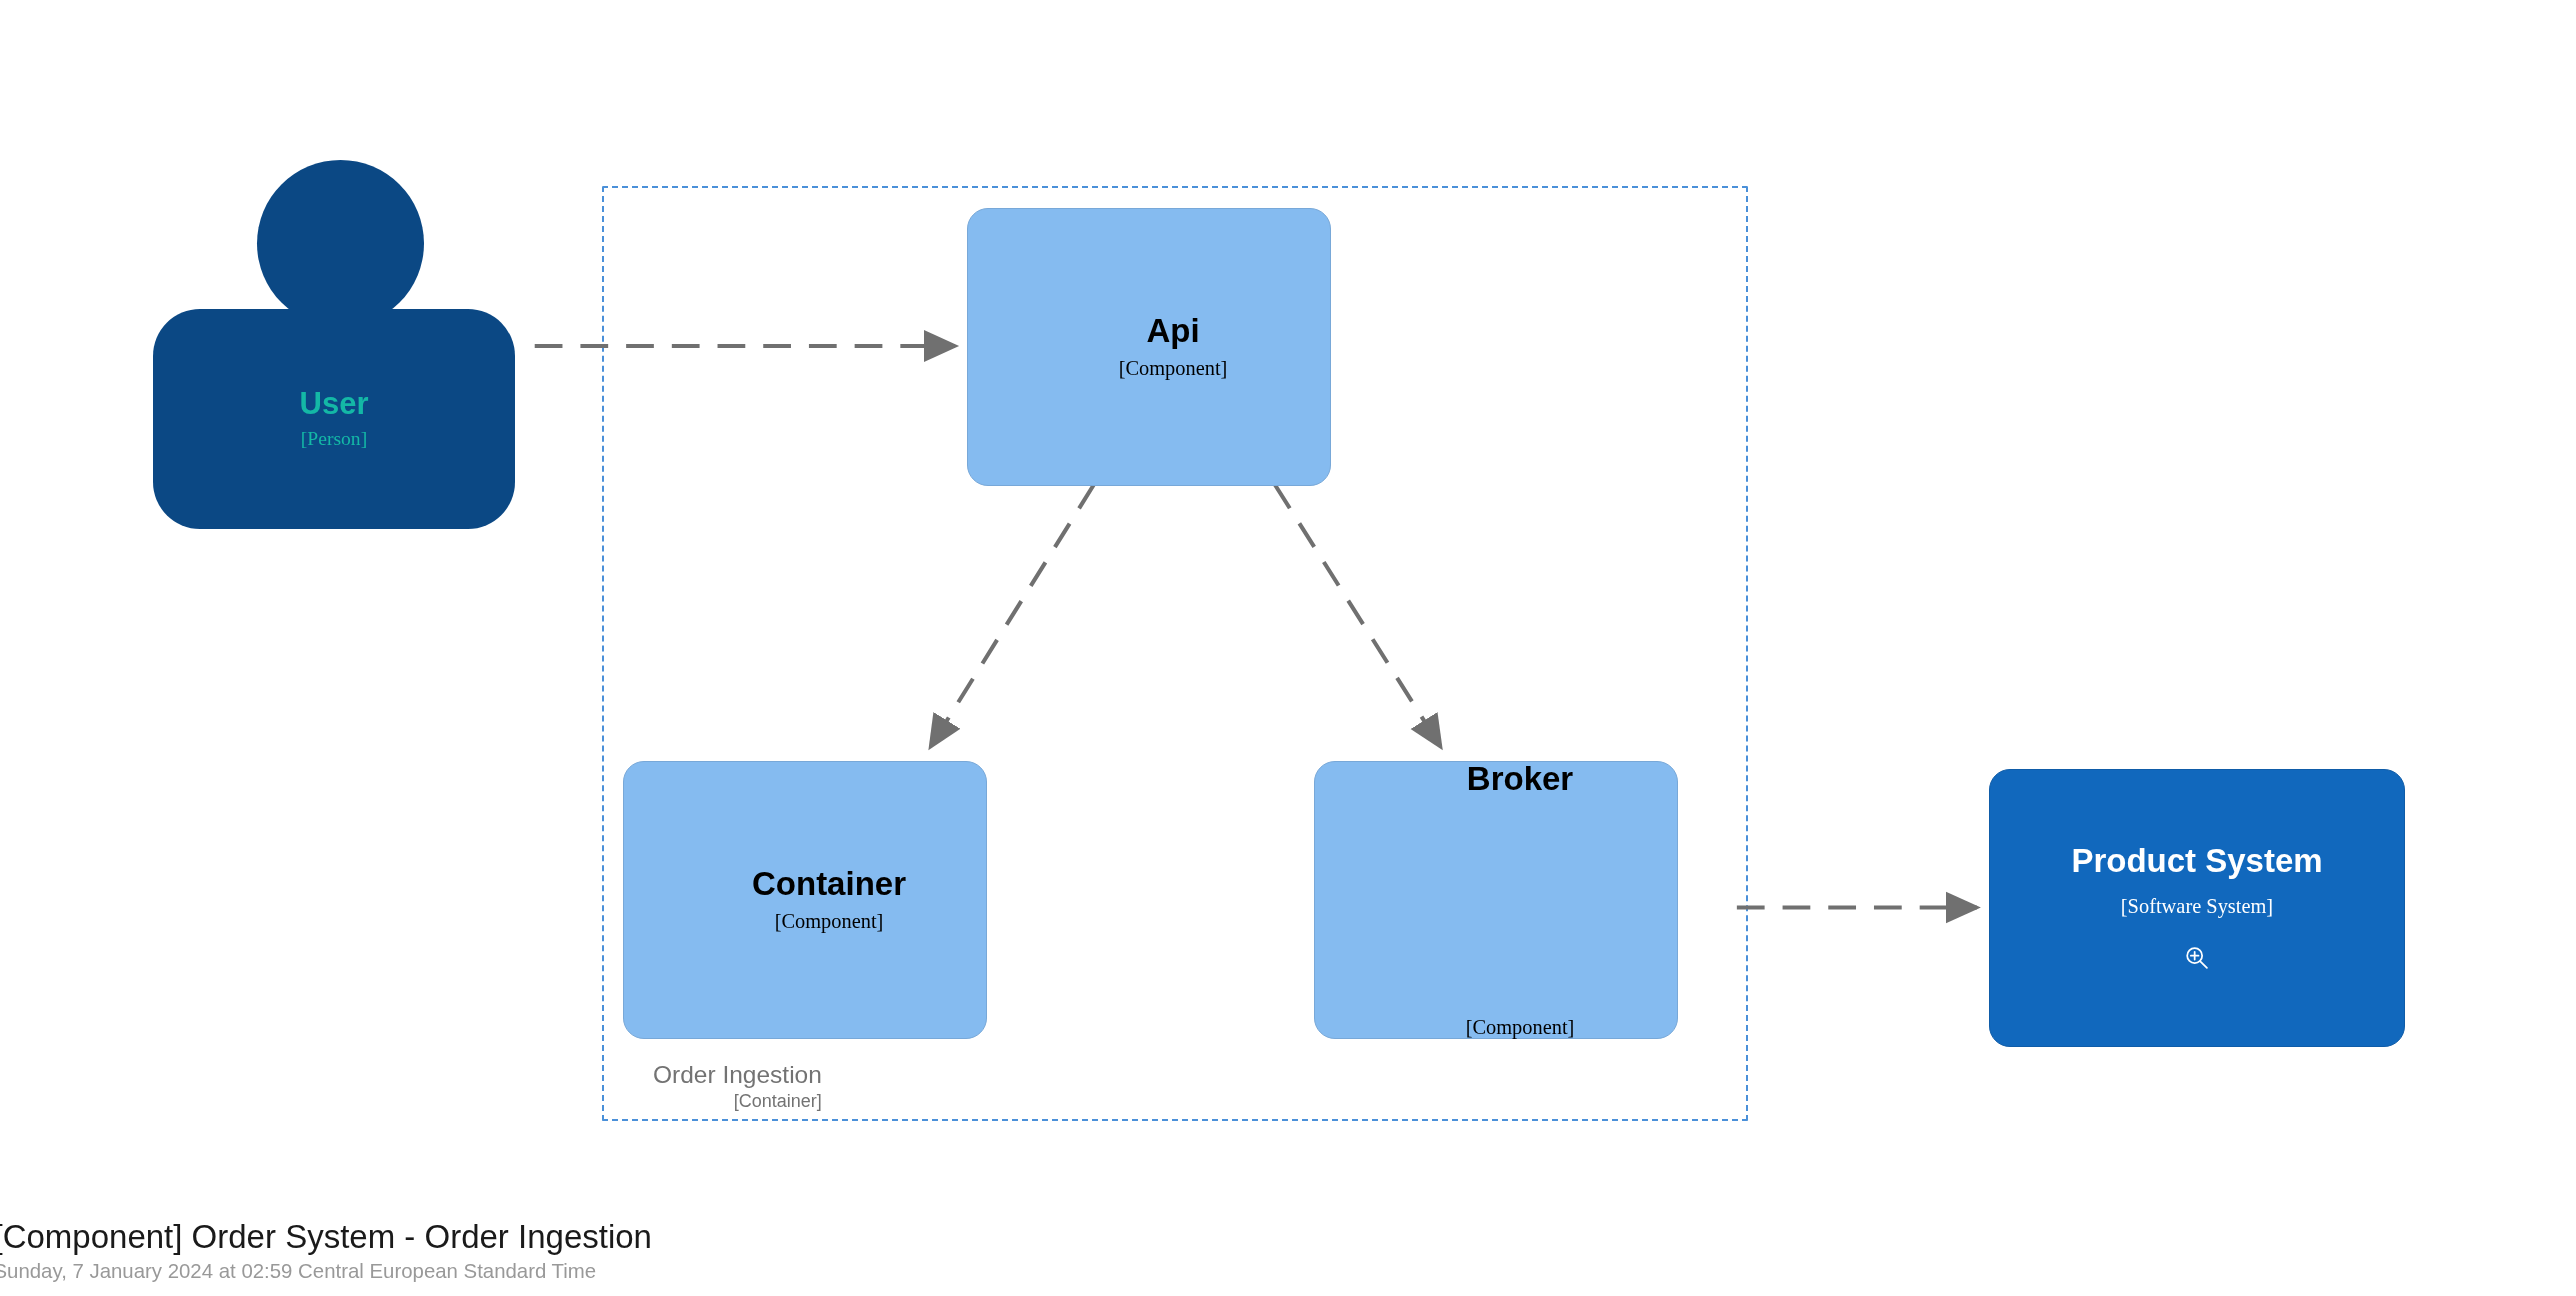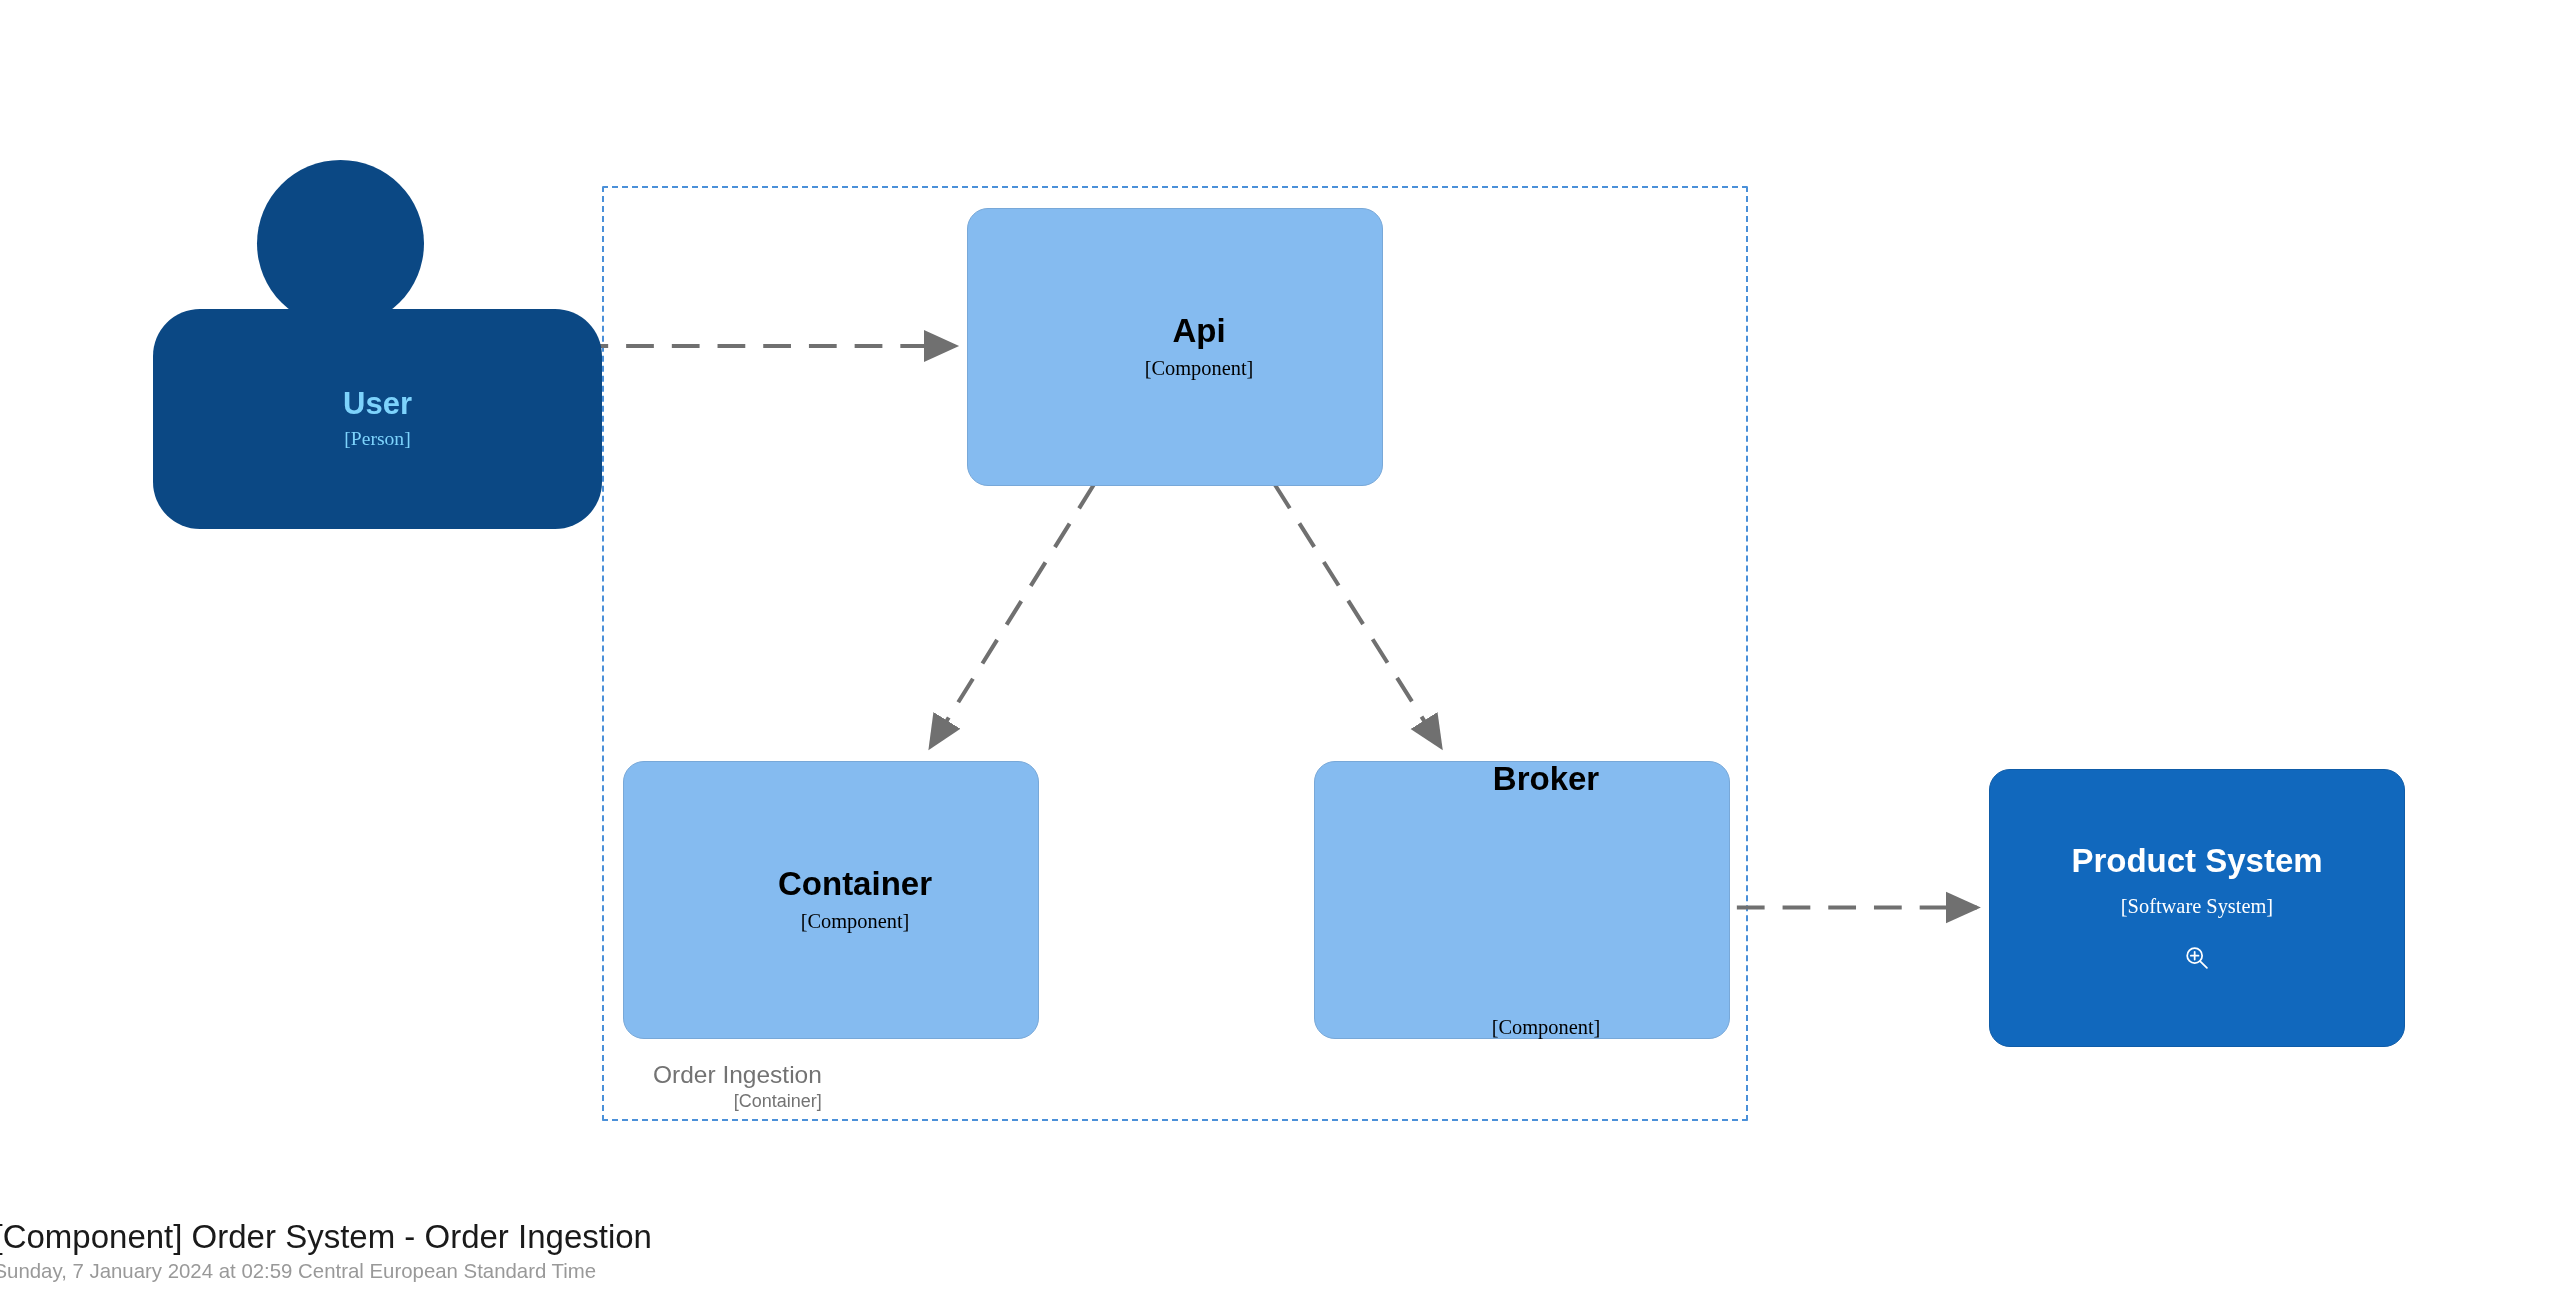--- a/index.html
+++ b/index.html
@@ -37,21 +37,21 @@
   }
   .node-subtitle {
     text-align: center;
     white-space: nowrap;
     line-height: 1.1;
     font-family: Liberation Serif, serif;
   }
 
   
   .component-box {
-    width: 416px;
+    width: 364px;
     height: 278px;
     background: #85bbf0;
     border: 0.8px solid #78a8d8;
     border-radius: 21px;
     color: #000000;
     padding-left: 48px;
   }
   .component-box .node-title { font-size: 33px; }
   .component-box .node-subtitle { font-size: 20.4px; margin-top: 8.2px; }
 
@@ -83,29 +83,29 @@
     top: 0px;
     width: 167px;
     height: 167px;
     border-radius: 50%;
     background: #0b4884;
   }
   .person-body {
     position: absolute;
     left: 0px;
     top: 149px;
-    width: 449px;
+    width: 362px;
     height: 220px;
     border-radius: 47px;
     background: #0b4884;
     display: flex;
     flex-direction: column;
     align-items: center;
     justify-content: center;
-    color: #7dd3fc;
+    color: #14b8a6;
   }
   .person-body .node-title { font-size: 31px; }
   .person-body .node-subtitle { font-size: 19.6px; margin-top: 7.3px; }
 
   
   .boundary {
     position: absolute;
     left: 602px;
     top: 186px;
     width: 1146px;

